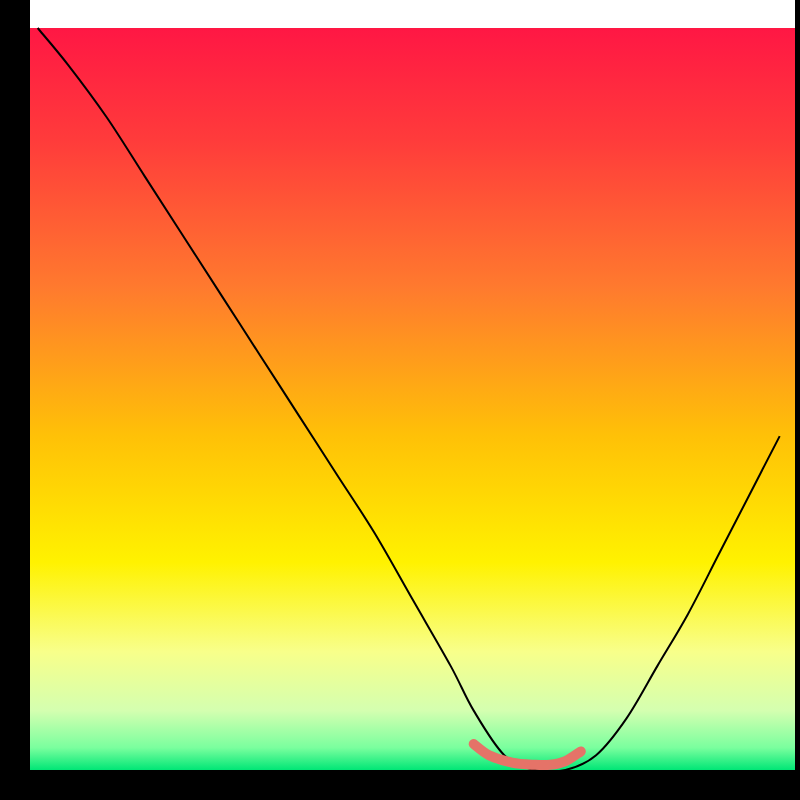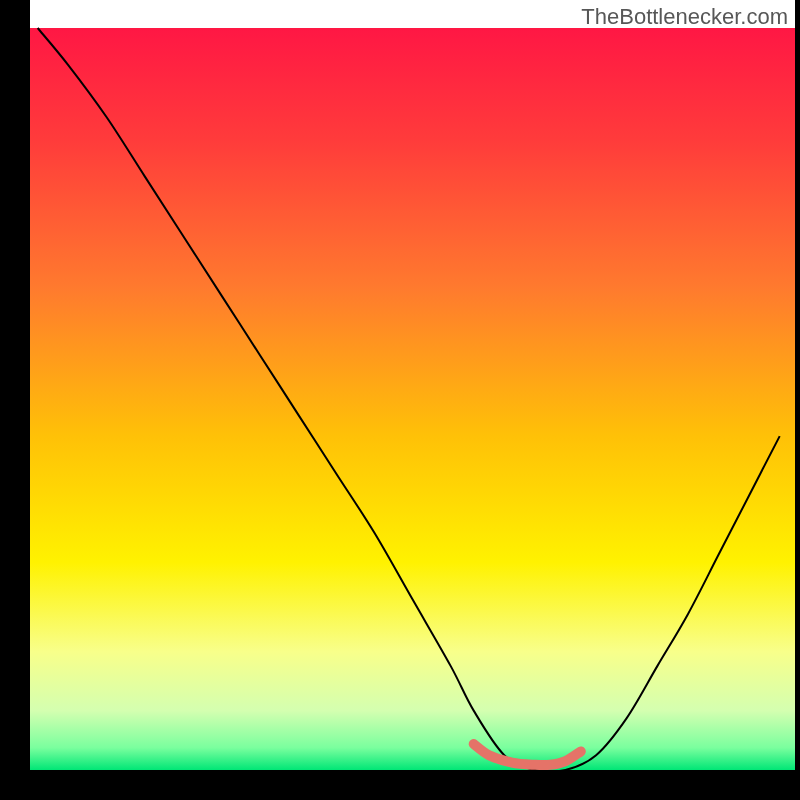--- a/index.html
+++ b/index.html
@@ -23,21 +23,20 @@
     z-index: 10;
   }
   svg {
     display: block;
   }
 </style>
 </head>
 <body>
 
 <div class="chart-container">
-  <div class="watermark">TheBottlenecker.com</div>
   <svg id="chart-svg" width="800" height="800">
     <defs>
       <linearGradient id="bg-gradient" x1="0%" y1="0%" x2="0%" y2="100%">
       <stop offset="0%" stop-color="#ff1744"></stop>
           <stop offset="15%" stop-color="#ff3b3b"></stop>
           <stop offset="35%" stop-color="#ff7a2e"></stop>
           <stop offset="55.00000000000001%" stop-color="#ffc107"></stop>
           <stop offset="72%" stop-color="#fff200"></stop>
           <stop offset="84%" stop-color="#f8ff8a"></stop>
           <stop offset="92%" stop-color="#d4ffb0"></stop>

